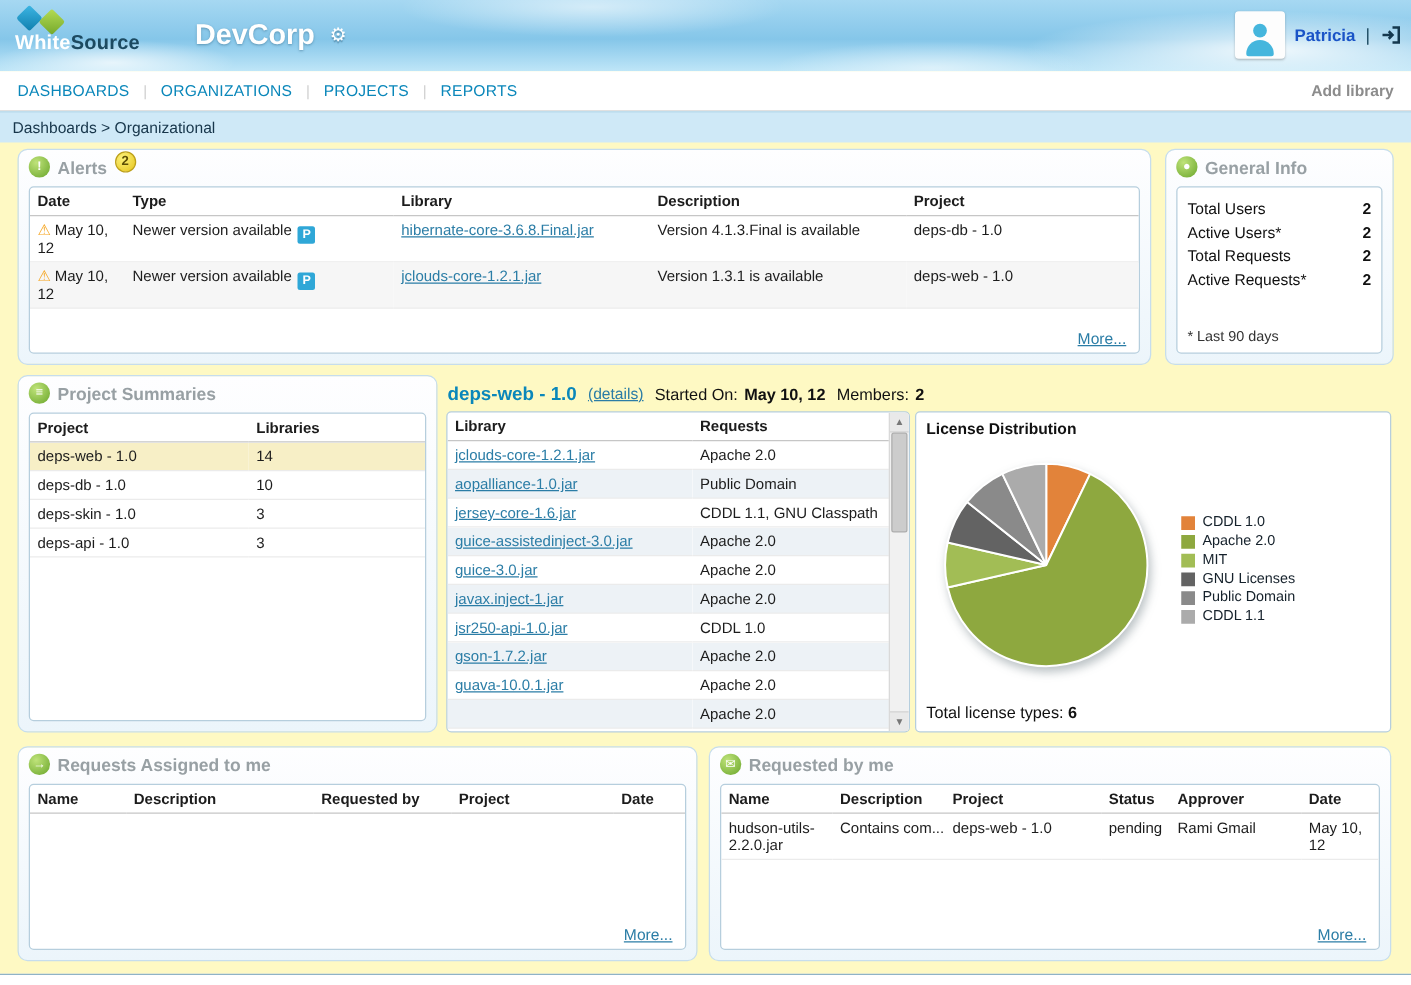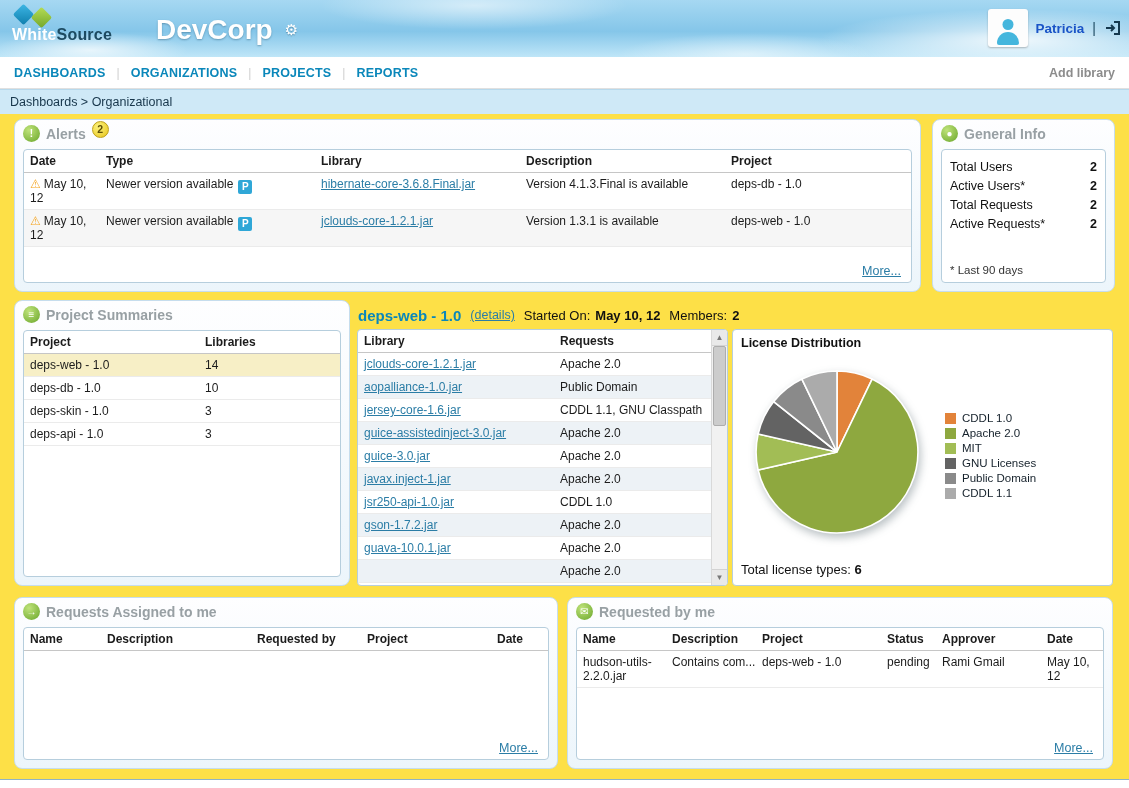--- a/index.html
+++ b/index.html
@@ -1,54 +1,54 @@
 <!DOCTYPE html>
 <html><head>
 <meta charset="utf-8">
 <style>
   html,body{margin:0;padding:0;background:#fff;}
-  .page{position:relative;width:1129px;height:788px;background:#fde047;overflow:hidden;
+  .page{position:relative;width:1129px;height:788px;background:#fef9c3;overflow:hidden;
         font-family:"Liberation Sans","DejaVu Sans",sans-serif;}
 
   
   .app-header{position:absolute;left:0;top:0;width:100%;height:57px;
     background:linear-gradient(180deg,#a6d8f2 0%,#85c6e9 55%,#bfe6f8 100%);overflow:hidden;}
   .app-header::before{content:"";position:absolute;inset:0;background:
     radial-gradient(ellipse 140px 26px at 8% 88%,rgba(255,255,255,.7),rgba(255,255,255,0) 70%),
     radial-gradient(ellipse 220px 34px at 42% 10%,rgba(255,255,255,.55),rgba(255,255,255,0) 70%),
     radial-gradient(ellipse 280px 44px at 90% 70%,rgba(255,255,255,.85),rgba(255,255,255,0) 70%),
     radial-gradient(ellipse 180px 30px at 66% 95%,rgba(255,255,255,.5),rgba(255,255,255,0) 70%);}
   .logo{position:absolute;left:12px;top:4px;cursor:pointer;z-index:2;}
   .logo-mark{position:relative;height:24px;width:46px;}
   .d1{position:absolute;left:4px;top:3px;width:15px;height:15px;border-radius:2px;
       background:linear-gradient(135deg,#3db6e4,#0f7fae);transform:rotate(45deg);}
   .d2{position:absolute;left:22px;top:6px;width:15px;height:15px;border-radius:2px;
       background:linear-gradient(135deg,#b5dc55,#74a82b);transform:rotate(45deg);}
   .logo-text{font-size:16px;font-weight:bold;letter-spacing:.2px;margin-top:-2px;}
   .logo-white{color:#fff;}
   .logo-source{color:#1c4a61;}
   .org-area{position:absolute;left:156px;top:14px;display:flex;align-items:center;gap:12px;z-index:2;}
-  .org-name{color:#fff;font-size:28px;font-weight:bold;text-shadow:0 1px 2px rgba(20,70,100,.4);}
+  .org-name{color:#fff;font-size:23px;font-weight:bold;text-shadow:0 1px 2px rgba(20,70,100,.4);}
   .gear-icon{color:#fff;font-size:15px;cursor:pointer;text-shadow:0 1px 1px rgba(20,70,100,.4);}
   .user-area{position:absolute;right:8px;top:9px;display:flex;align-items:center;gap:8px;z-index:2;}
   .avatar{width:40px;height:38px;background:#fdfdfd;border-radius:3px;box-shadow:0 1px 2px rgba(0,0,0,.25);
           display:flex;align-items:flex-end;justify-content:center;padding-bottom:2px;box-sizing:border-box;cursor:pointer;}
   .person{position:relative;width:24px;height:26px;}
   .person::before{content:"";position:absolute;top:0;left:50%;transform:translateX(-50%);
       width:11px;height:11px;border-radius:50%;background:#45b6dd;}
   .person::after{content:"";position:absolute;bottom:0;left:50%;transform:translateX(-50%);
       width:22px;height:13px;border-radius:11px 11px 2px 2px;background:#45b6dd;}
   .user-name{color:#1a54c7;font-size:13.5px;font-weight:bold;cursor:pointer;}
   .user-sep{color:#1c4a61;font-size:14px;}
   .logout-icon{cursor:pointer;display:flex;align-items:center;}
 
   
   .main-nav{position:absolute;left:0;top:57px;width:100%;height:32px;background:#fff;
     border-bottom:1px solid #e0e0e0;display:flex;align-items:center;padding:0 14px;box-sizing:border-box;}
-  .nav-item{color:#0a87ba;font-size:12.5px;font-weight:bold;cursor:pointer;white-space:nowrap;letter-spacing:.2px;}
+  .nav-item{color:#0a87ba;font-size:12.5px;font-weight:normal;cursor:pointer;white-space:nowrap;letter-spacing:.2px;}
   .nav-sep{color:#cfcfcf;margin:0 11px;font-size:12px;}
   .add-library{margin-left:auto;color:#8c8c8c;font-size:12.5px;font-weight:bold;cursor:pointer;}
 
   
   .breadcrumb-bar{position:absolute;left:0;top:89px;width:100%;height:25px;background:#cfe9f7;
     border-top:1px solid #b7d9ec;display:flex;align-items:center;padding:12px 10px;box-sizing:border-box;
     font-size:12.5px;color:#17364b;}
 
   
   .panel{position:absolute;background:linear-gradient(180deg,#fefeff,#ecf5fb);

